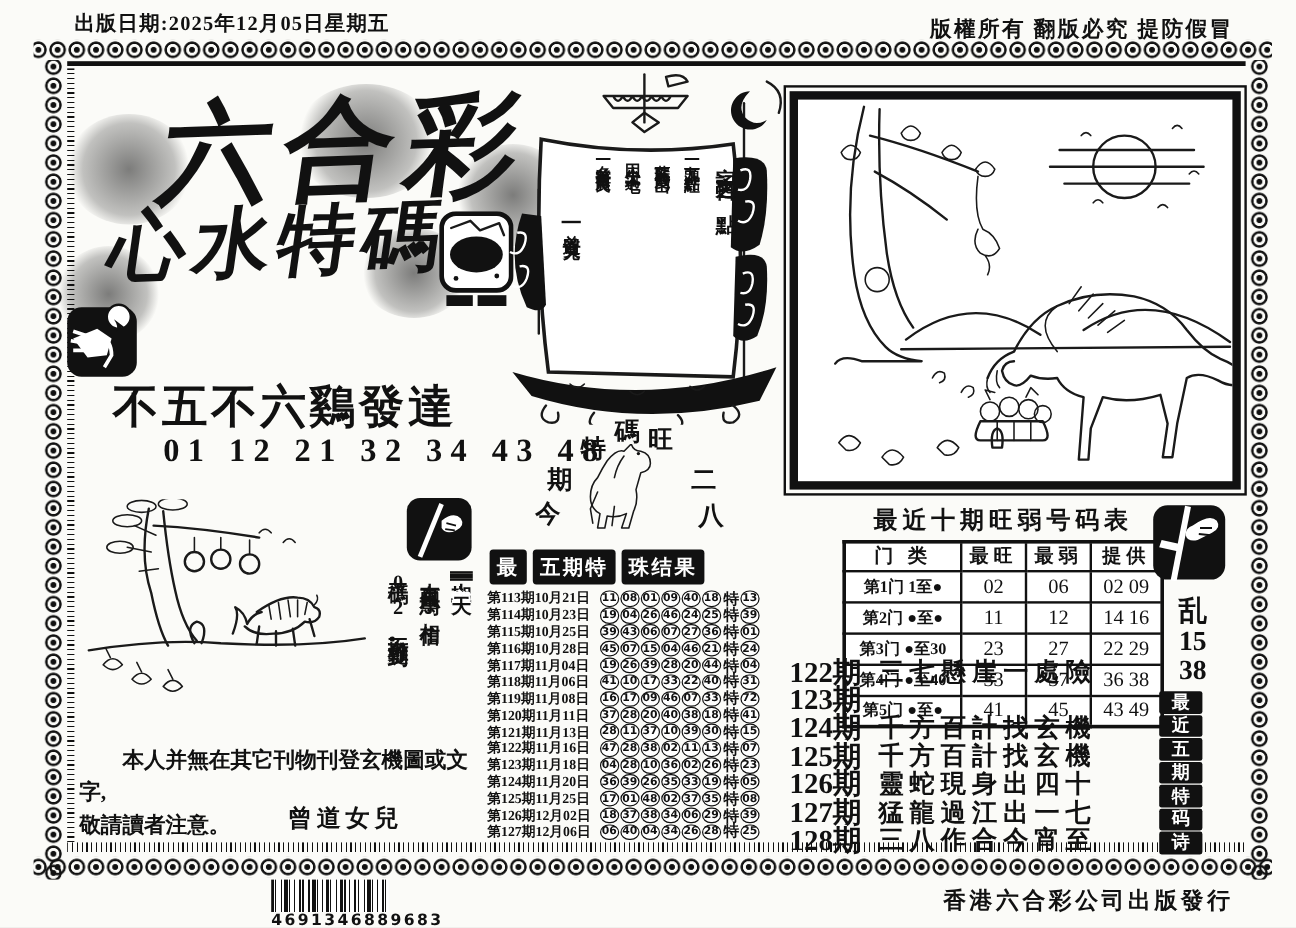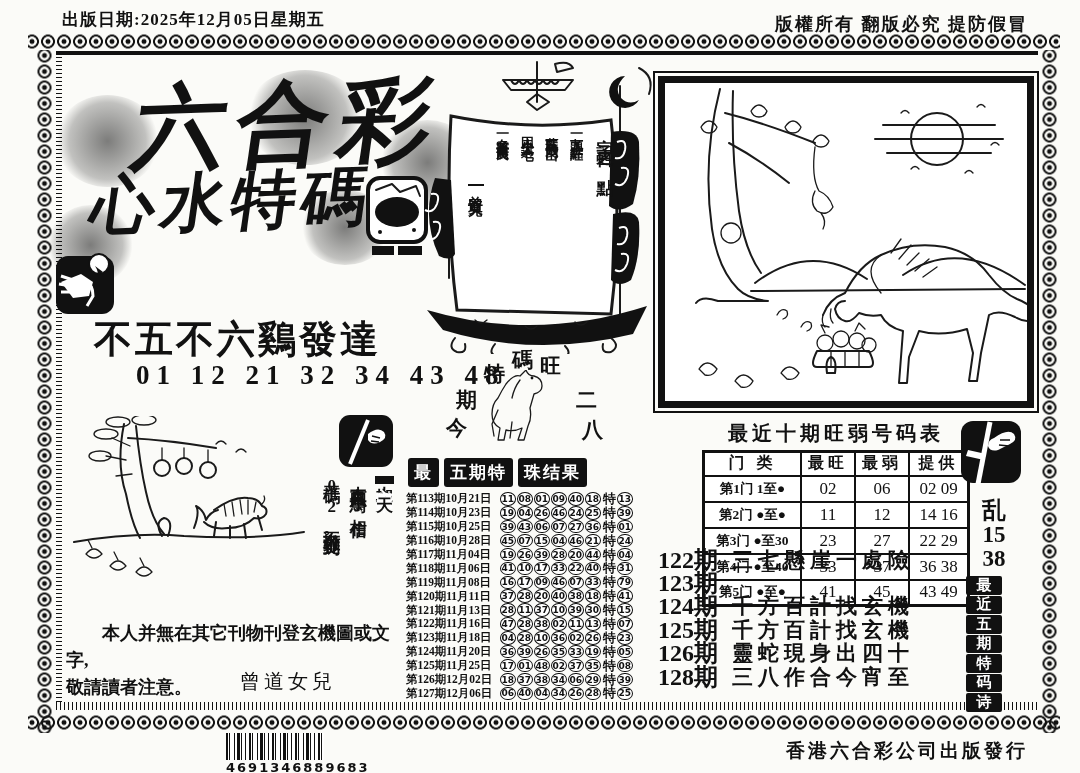--- a/index.html
+++ b/index.html
@@ -79,21 +79,21 @@
   .vtitle span {
     background:#111; color:#fff; width:36px; height:18.5px; font-size:15px; font-weight:900;
     display:flex; align-items:center; justify-content:center; border-radius:2px;
   }
 
   
   .hint-cols { writing-mode:vertical-rl; text-orientation:upright; font-weight:bold; font-size:17px; line-height:1.55; letter-spacing:2px; }
   .hint-cols .inv { background:#111; color:#fff; }
   .disclaimer { font-size:18px; font-weight:bold; line-height:1.5; }
   .disc1 { text-indent:2em; }
-  .signature { font-size:20px; font-weight:normal; letter-spacing:4px; }
+  .signature { font-size:20px; font-weight:bold; letter-spacing:4px; }
 
   
   .frame { border:7px solid #111; outline:2px solid #111; outline-offset:3px; background:#fff; }
 
   
   .barcode {
     height:27px;
     background:repeating-linear-gradient(90deg,
       #111 0 2px, #fff 2px 3px, #111 3px 4px, #fff 4px 8px,
       #111 8px 9px, #fff 9px 11px, #111 11px 14px, #fff 14px 15px,
@@ -322,21 +322,21 @@
       </div>
       <div class="rrow">
         <span class="rdate">第119期11月08日</span>
         <span class="ball">16</span>
         <span class="ball">17</span>
         <span class="ball">09</span>
         <span class="ball">46</span>
         <span class="ball">07</span>
         <span class="ball">33</span>
         <span class="rte">特</span>
-        <span class="ball">79</span>
+        <span class="ball">72</span>
       </div>
       <div class="rrow">
         <span class="rdate">第120期11月11日</span>
         <span class="ball">37</span>
         <span class="ball">28</span>
         <span class="ball">20</span>
         <span class="ball">40</span>
         <span class="ball">38</span>
         <span class="ball">18</span>
         <span class="rte">特</span>
@@ -511,20 +511,24 @@
       </div>
       <div class="poem-row">
         <span class="poem-period">125期</span>
         <span class="poem-text">千方百計找玄機</span>
       </div>
       <div class="poem-row">
         <span class="poem-period">126期</span>
         <span class="poem-text">靈蛇現身出四十</span>
       </div>
       <div class="poem-row">
+        <span class="poem-period">127期</span>
+        <span class="poem-text">猛龍過江出一七</span>
+      </div>
+      <div class="poem-row">
         <span class="poem-period">128期</span>
         <span class="poem-text">三八作合今宵至</span>
       </div>
     </div>
 
   <div class="abs" style="left:960px; top:420px; width:62px; height:68px;">
     <svg width="62" height="68" viewBox="0 0 62 68">
       <rect x="1" y="1" width="60" height="62" rx="12" fill="#111"></rect>
       <path d="M18,64 L30,2" stroke="#fff" stroke-width="5"></path>
       <path d="M8,30 l18,4 l-2,6 l-18,-4 z" fill="#fff"></path>

